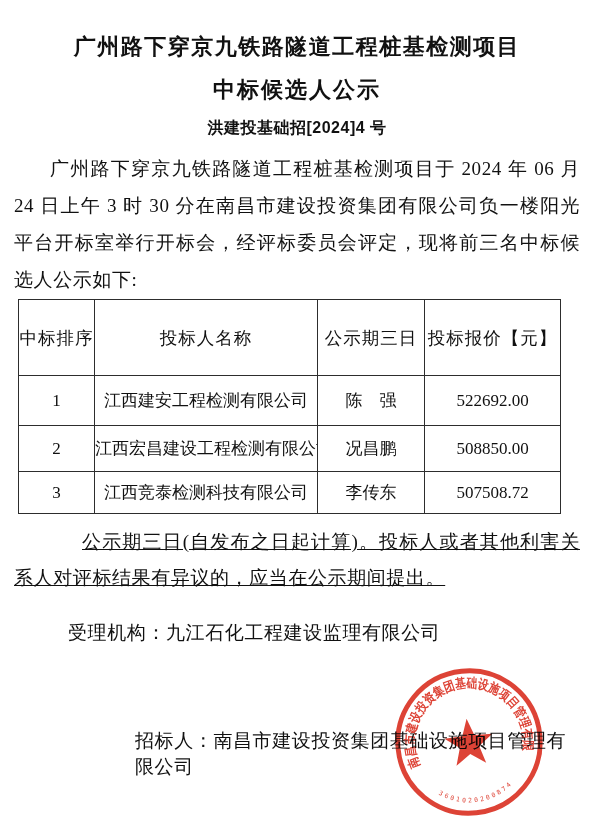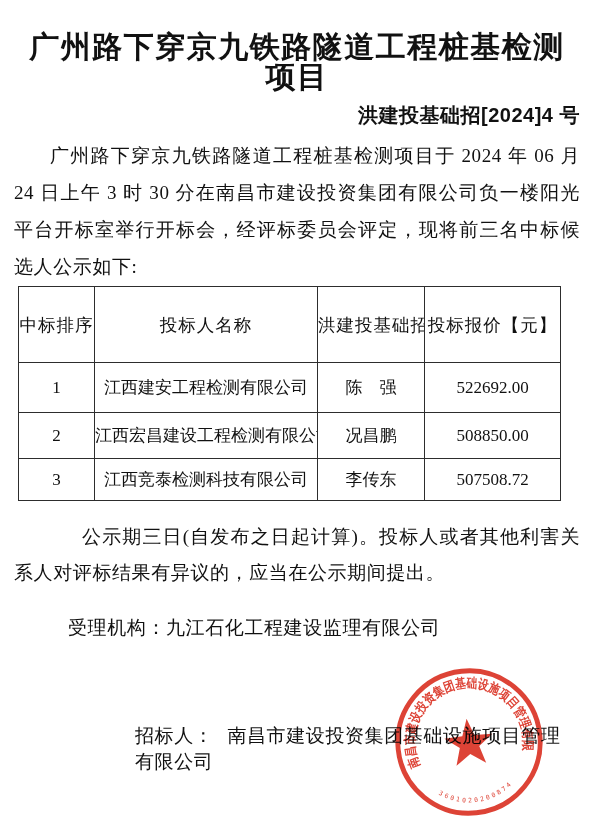--- a/index.html
+++ b/index.html
@@ -4,40 +4,40 @@
 <style>
   html,body{margin:0;padding:0;}
   body{
     width:608px;height:820px;background:#ffffff;overflow:hidden;
     font-family:"Liberation Serif","DejaVu Serif",serif;
     color:#111;position:relative;
     --stamp-color:#d9291a;
   }
   .page{padding:0 28px 0 14px;position:relative;width:566px;}
   .title1{
-    margin-top:32px;text-align:center;font-size:30px;line-height:30px;
+    margin-top:32px;text-align:center;font-size:22px;line-height:30px;
     font-weight:700;letter-spacing:1.5px;
     font-family:"Liberation Sans","DejaVu Sans",sans-serif;
   }
   .title2{
     margin-top:13px;text-align:center;font-size:22px;line-height:30px;
     font-weight:700;letter-spacing:2px;
     font-family:"Liberation Sans","DejaVu Sans",sans-serif;
   }
   .docnum{
-    margin-top:11px;text-align:right;font-size:20px;line-height:24px;
+    margin-top:11px;text-align:center;font-size:16px;line-height:24px;
     font-weight:700;letter-spacing:0.5px;
     font-family:"Liberation Sans","DejaVu Sans",sans-serif;
   }
   .para{
     margin:10px 0 0 0;font-size:19px;line-height:37px;
     text-align:justify;letter-spacing:0.6px;
   }
   .para1{text-indent:36px;}
-  .para2{margin-top:18px;line-height:36px;text-indent:68px;}
+  .para2{margin-top:10px;line-height:36px;text-indent:68px;text-decoration:underline;}
   table.bid-table{
     border-collapse:collapse;margin:1px 0 0 4px;table-layout:fixed;
     width:542px;
   }
   table.bid-table th, table.bid-table td{
     border:1.5px solid #2d2d2d;text-align:center;vertical-align:middle;
     font-size:17px;padding:0;overflow:hidden;white-space:nowrap;
   }
   table.bid-table th{font-weight:400;font-size:17.5px;letter-spacing:1px;}
   col.c-rank{width:76px;}
@@ -45,57 +45,58 @@
   col.c-manager{width:107px;}
   col.c-price{width:136px;}
   tr.hdr{height:76px;}
   tr.r1{height:50px;}
   tr.r2{height:46px;}
   tr.r3{height:42px;}
   .line{font-size:19px;line-height:26px;letter-spacing:0.6px;}
   .acceptance{margin:24px 0 0 54px;}
   .phone{margin:24px 0 0 54px;}
   .tenderer{margin:82px 0 0 121px;}
-  .tenderer .lbl{margin-right:14px;}
+  .tenderer .lbl{}
   .stamp{
     position:absolute;left:391px;top:664px;width:156px;height:156px;
     transform:rotate(-6deg);opacity:0.88;mix-blend-mode:multiply;
     pointer-events:none;
   }
   .stamp .ring{fill:none;stroke:var(--stamp-color);stroke-width:5;}
   .stamp .arc{fill:none;stroke:none;}
   .stamp text{fill:var(--stamp-color);}
   .stamp .company-arc{font-size:13.5px;font-weight:700;
     font-family:"Liberation Sans","DejaVu Sans",sans-serif;}
   .stamp .serial-arc{font-size:6.5px;letter-spacing:2.5px;
     font-family:"DejaVu Sans Mono",monospace;}
   .stamp .star{fill:var(--stamp-color);}
 </style>
 </head>
 <body style="--stamp-color: #d9291a;">
 
 <div class="page">
 
   <div class="title1">广州路下穿京九铁路隧道工程桩基检测项目</div>
+  <div class="title2">中标候选人公示</div>
   <div class="docnum">洪建投基础招[2024]4 号</div>
 
   <p class="para para1">广州路下穿京九铁路隧道工程桩基检测项目于 2024 年 06 月 24 日上午 3 时 30 分在南昌市建设投资集团有限公司负一楼阳光平台开标室举行开标会，经评标委员会评定，现将前三名中标候选人公示如下:</p>
 
   <table class="bid-table">
     <colgroup>
       <col class="c-rank">
         <col class="c-bidder">
         <col class="c-manager">
         <col class="c-price">
     </colgroup>
     <thead>
       <tr class="hdr">
         <th>中标排序</th>
         <th>投标人名称</th>
-        <th>洪建投基础招</th>
+        <th>公示期三日</th>
         <th>投标报价【元】</th>
       </tr>
     </thead>
     <tbody>
       <tr class="r1">
         <td>1</td>
         <td>江西建安工程检测有限公司</td>
         <td>陈　强</td>
         <td>522692.00</td>
       </tr>

